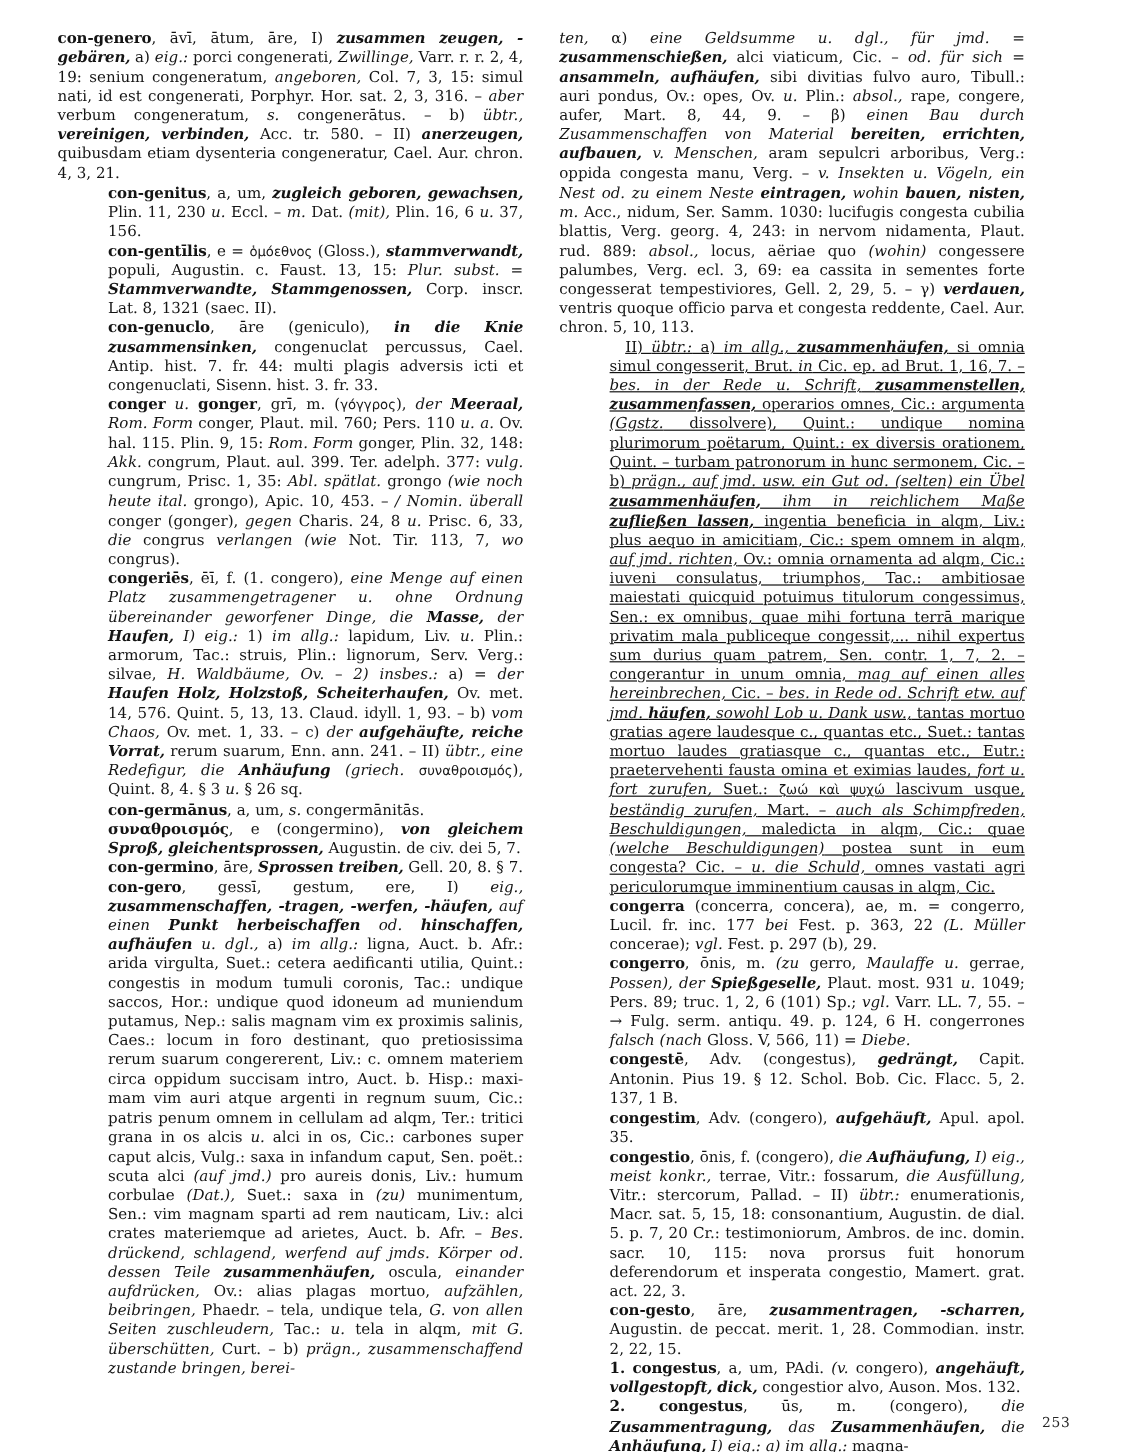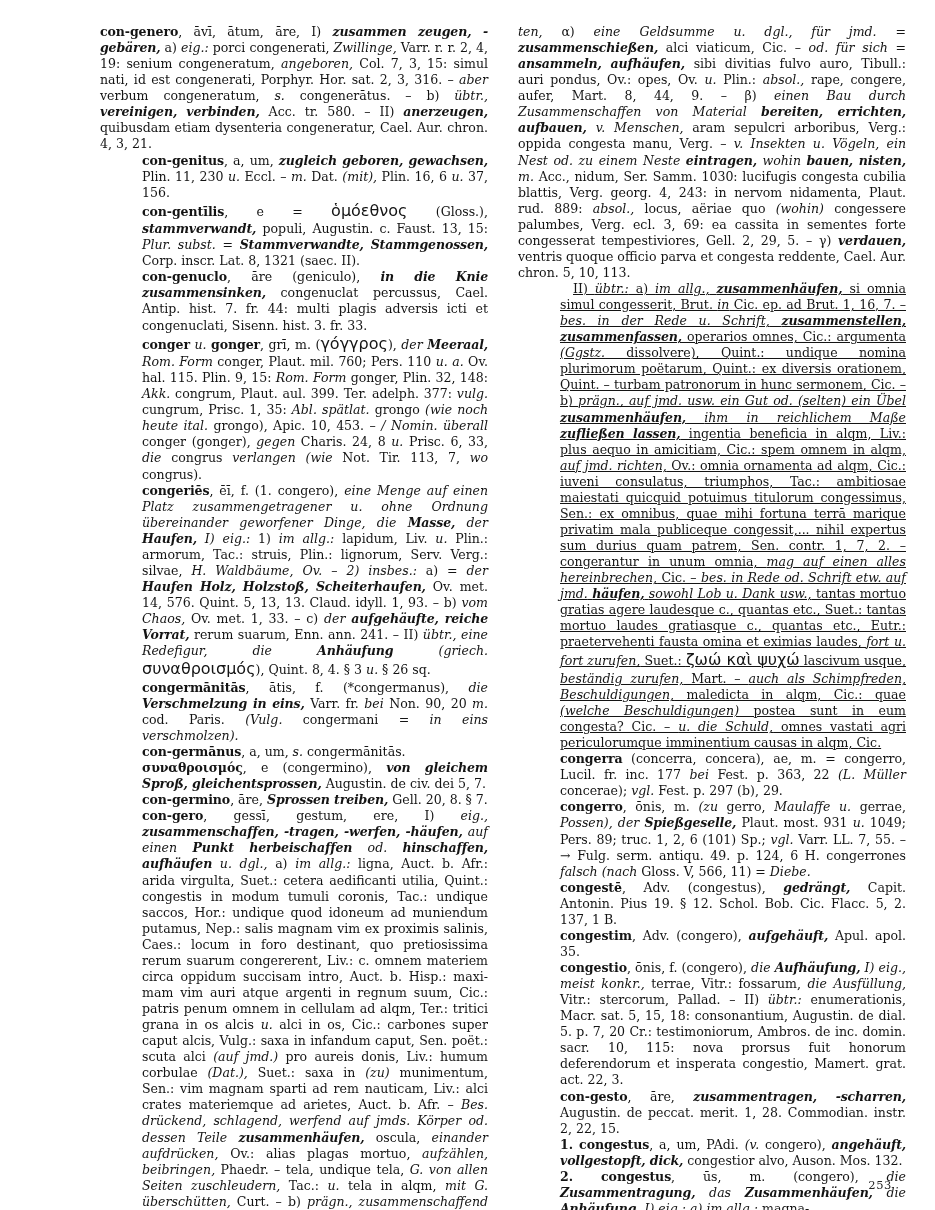--- a/index.html
+++ b/index.html
@@ -12,21 +12,21 @@
     height: 1210px;
     font-family: "DejaVu Serif", "Liberation Serif", serif;
     color: #141414;
     -webkit-font-smoothing: antialiased;
   }
   .page {
     position: relative;
     width: 935px;
     height: 1210px;
     box-sizing: border-box;
-    padding: 24px 36px 0 100px;
+    padding: 24px 36px 0 48px;
     overflow: hidden;
   }
   .columns {
     display: flex;
     flex-direction: row;
     gap: 30px;
     align-items: flex-start;
   }
   .col {
     width: 388px;
@@ -56,21 +56,21 @@
   .de {
     font-weight: bold;
     font-style: italic;
     letter-spacing: -0.15px;
   }
   .it {
     font-style: italic;
   }
   .gk {
     font-family: "DejaVu Sans", "Liberation Sans", sans-serif;
-    font-size: 16px;
+    font-size: 11px;
   }
   .pageno {
     position: absolute;
     right: 43px;
     bottom: 18px;
     font-size: 11.5px;
     letter-spacing: 0.6px;
     color: #262626;
     font-family: "DejaVu Serif", "Liberation Serif", serif;
   }
@@ -81,21 +81,20 @@
 
 <div class="page">
   <div class="columns">
     <div class="col" id="col-left">
         <p class="entry"><span class="hw">con-genero</span>, āvī, ātum, āre, I) <span class="de">zusammen zeugen, -gebären,</span> a) <span class="it">eig.:</span> porci congenerati, <span class="it">Zwillinge,</span> Varr. r. r. 2, 4, 19: senium congeneratum, <span class="it">angeboren,</span> Col. 7, 3, 15: simul nati, id est congenerati, Porphyr. Hor. sat. 2, 3, 316. – <span class="it">aber</span> verbum con­generatum, <span class="it">s.</span> congenerātus. – b) <span class="it">übtr.,</span> <span class="de">vereinigen, verbinden,</span> Acc. tr. 580. – II) <span class="de">anerzeugen,</span> quibusdam etiam dysenteria congeneratur, Cael. Aur. chron. 4, 3, 21.</p>
         <p class="entry"><span class="hw">con-genitus</span>, a, um, <span class="de">zugleich geboren, gewachsen,</span> Plin. 11, 230 <span class="it">u.</span> Eccl. – <span class="it">m.</span> Dat. <span class="it">(mit),</span> Plin. 16, 6 <span class="it">u.</span> 37, 156.</p>
         <p class="entry"><span class="hw">con-gentīlis</span>, e = <span class="gk">ὁμόεθνος</span> (Gloss.), <span class="de">stammverwandt,</span> populi, Augustin. c. Faust. 13, 15: <span class="it">Plur. subst.</span> = <span class="de">Stammverwandte, Stammgenossen,</span> Corp. inscr. Lat. 8, 1321 (saec. II).</p>
         <p class="entry"><span class="hw">con-genuclo</span>, āre (geniculo), <span class="de">in die Knie zusammensinken,</span> congenuclat percussus, Cael. Antip. hist. 7. fr. 44: multi plagis adversis icti et congenuclati, Sisenn. hist. 3. fr. 33.</p>
         <p class="entry"><span class="hw">conger</span> <span class="it">u.</span> <span class="hw">gonger</span>, grī, m. (<span class="gk">γόγγρος</span>), <span class="it">der</span> <span class="de">Meeraal,</span> <span class="it">Rom. Form</span> conger, Plaut. mil. 760; Pers. 110 <span class="it">u. a.</span> Ov. hal. 115. Plin. 9, 15: <span class="it">Rom. Form</span> gonger, Plin. 32, 148: <span class="it">Akk.</span> congrum, Plaut. aul. 399. Ter. adelph. 377: <span class="it">vulg.</span> cungrum, Prisc. 1, 35: <span class="it">Abl. spätlat.</span> grongo <span class="it">(wie noch heute ital.</span> grongo), Apic. 10, 453. – <span class="it">/ Nomin. überall</span> conger (gonger), <span class="it">gegen</span> Charis. 24, 8 <span class="it">u.</span> Prisc. 6, 33, <span class="it">die</span> congrus <span class="it">verlangen (wie</span> Not. Tir. 113, 7, <span class="it">wo</span> congrus).</p>
         <p class="entry"><span class="hw">congeriēs</span>, ēī, f. (1. congero), <span class="it">eine Menge auf einen Platz zu­sammengetragener u. ohne Ordnung übereinander geworfener Dinge, die</span> <span class="de">Masse,</span> <span class="it">der</span> <span class="de">Haufen,</span> <span class="it">I) eig.:</span> 1) <span class="it">im allg.:</span> lapidum, Liv. <span class="it">u.</span> Plin.: armorum, Tac.: struis, Plin.: lignorum, Serv. Verg.: silvae, <span class="it">H. Waldbäume, Ov.</span> – <span class="it">2) insbes.:</span> a) = <span class="it">der</span> <span class="de">Haufen Holz, Holzstoß, Scheiterhaufen,</span> Ov. met. 14, 576. Quint. 5, 13, 13. Claud. idyll. 1, 93. – b) <span class="it">vom Chaos,</span> Ov. met. 1, 33. – c) <span class="it">der</span> <span class="de">aufgehäufte, reiche Vorrat,</span> rerum suarum, Enn. ann. 241. – II) <span class="it">übtr., eine Redefigur, die</span> <span class="de">Anhäufung</span> <span class="it">(griech.</span> <span class="gk">συναθροισμός</span>), Quint. 8, 4. § 3 <span class="it">u.</span> § 26 sq.</p>
-        <p class="entry"><span class="hw">congermānitās</span>, ātis, f. (*congermanus), <span class="it">die</span> <span class="de">Verschmelzung in eins,</span> Varr. fr. <span class="it">bei</span> Non. 90, 20 <span class="it">m.</span> cod. Paris. <span class="it">(Vulg.</span> conger­mani = <span class="it">in eins verschmolzen).</span></p>
         <p class="entry"><span class="hw">con-germānus</span>, a, um, <span class="it">s.</span> congermānitās.</p>
         <p class="entry"><span class="hw">συναθροισμός</span>, e (congermino), <span class="de">von gleichem Sproß, gleichent­sprossen,</span> Augustin. de civ. dei 5, 7.</p>
         <p class="entry"><span class="hw">con-germino</span>, āre, <span class="de">Sprossen treiben,</span> Gell. 20, 8. § 7.</p>
         <p class="entry"><span class="hw">con-gero</span>, gessī, gestum, ere, I) <span class="it">eig.,</span> <span class="de">zusammenschaffen, -tra­gen, -werfen, -häufen,</span> <span class="it">auf einen</span> <span class="de">Punkt</span> <span class="de">herbeischaffen</span> <span class="it">od.</span> <span class="de">hinschaffen, aufhäufen</span> <span class="it">u. dgl.,</span> a) <span class="it">im allg.:</span> ligna, Auct. b. Afr.: arida virgulta, Suet.: cetera aedificanti utilia, Quint.: congestis in modum tumuli coronis, Tac.: undique saccos, Hor.: undique quod idoneum ad muniendum putamus, Nep.: salis magnam vim ex proximis salinis, Caes.: locum in foro destinant, quo pretiosissima rerum suarum congererent, Liv.: c. omnem materiem circa oppidum succisam intro, Auct. b. Hisp.: maxi­mam vim auri atque argenti in regnum suum, Cic.: patris penum omnem in cellulam ad alqm, Ter.: tritici grana in os alcis <span class="it">u.</span> alci in os, Cic.: carbones super caput alcis, Vulg.: saxa in in­fandum caput, Sen. poët.: scuta alci <span class="it">(auf jmd.)</span> pro aureis donis, Liv.: humum corbulae <span class="it">(Dat.),</span> Suet.: saxa in <span class="it">(zu)</span> munimentum, Sen.: vim magnam sparti ad rem nauticam, Liv.: alci crates materiemque ad arietes, Auct. b. Afr. – <span class="it">Bes. drückend, schla­gend, werfend auf jmds. Körper od. dessen Teile</span> <span class="de">zusammen­häufen,</span> oscula, <span class="it">einander aufdrücken,</span> Ov.: alias plagas mortuo, <span class="it">aufzählen, beibringen,</span> Phaedr. – tela, undique tela, <span class="it">G. von allen Seiten zuschleudern,</span> Tac.: <span class="it">u.</span> tela in alqm, <span class="it">mit G. überschütten,</span> Curt. – b) <span class="it">prägn., zusammenschaffend zustande bringen, berei-</span></p>
       </div>
     <div class="col" id="col-right">
         <p class="entry cont"><span class="it">ten,</span> α) <span class="it">eine Geldsumme u. dgl., für jmd.</span> = <span class="de">zusammenschießen,</span> alci viaticum, Cic. – <span class="it">od. für sich</span> = <span class="de">ansammeln, aufhäufen,</span> sibi divitias fulvo auro, Tibull.: auri pondus, Ov.: opes, Ov. <span class="it">u.</span> Plin.: <span class="it">absol.,</span> rape, congere, aufer, Mart. 8, 44, 9. – β) <span class="it">einen Bau durch Zusammenschaffen von Material</span> <span class="de">bereiten, errichten, aufbauen,</span> <span class="it">v. Menschen,</span> aram sepulcri arboribus, Verg.: oppida congesta manu, Verg. – <span class="it">v. Insekten u. Vögeln, ein Nest od. zu einem Neste</span> <span class="de">eintragen,</span> <span class="it">wohin</span> <span class="de">bauen, nisten,</span> <span class="it">m.</span> Acc., nidum, Ser. Samm. 1030: lucifugis congesta cubilia blattis, Verg. georg. 4, 243: in nervom nidamenta, Plaut. rud. 889: <span class="it">absol.,</span> locus, aëriae quo <span class="it">(wohin)</span> congessere palumbes, Verg. ecl. 3, 69: ea cassita in sementes forte congesserat tempestiviores, Gell. 2, 29, 5. – γ) <span class="de">verdauen,</span> ventris quoque officio parva et congesta reddente, Cael. Aur. chron. 5, 10, 113.</p>
         <p class="entry indent cont">II) <span class="it">übtr.:</span> a) <span class="it">im allg.,</span> <span class="de">zusammenhäufen,</span> si omnia simul congesserit, Brut. <span class="it">in</span> Cic. ep. ad Brut. 1, 16, 7. – <span class="it">bes. in der Rede u. Schrift,</span> <span class="de">zusammenstellen, zusammenfassen,</span> operarios omnes, Cic.: argumenta <span class="it">(Ggstz.</span> dissolvere), Quint.: undique nomina plurimorum poëtarum, Quint.: ex diversis orationem, Quint. – turbam patronorum in hunc sermonem, Cic. – b) <span class="it">prägn., auf jmd. usw. ein Gut od. (selten) ein Übel</span> <span class="de">zusammen­häufen,</span> <span class="it">ihm in reichlichem Maße</span> <span class="de">zufließen lassen,</span> ingentia beneficia in alqm, Liv.: plus aequo in amicitiam, Cic.: spem omnem in alqm, <span class="it">auf jmd. richten,</span> Ov.: omnia ornamenta ad alqm, Cic.: iuveni consulatus, triumphos, Tac.: ambitiosae maiestati quicquid potuimus titulorum congessimus, Sen.: ex omnibus, quae mihi fortuna terrā marique privatim mala publi­ceque congessit,... nihil expertus sum durius quam patrem, Sen. contr. 1, 7, 2. – congerantur in unum omnia, <span class="it">mag auf einen alles hereinbrechen,</span> Cic. – <span class="it">bes. in Rede od. Schrift etw. auf jmd.</span> <span class="de">häufen,</span> <span class="it">sowohl Lob u. Dank usw.,</span> tantas mortuo gratias agere laudesque c., quantas etc., Suet.: tantas mortuo laudes gratiasque c., quantas etc., Eutr.: praetervehenti fausta omina et eximias laudes, <span class="it">fort u. fort zurufen,</span> Suet.: <span class="gk">ζωώ καὶ ψυχώ</span> lascivum usque, <span class="it">beständig zurufen,</span> Mart. – <span class="it">auch als Schimpf­reden, Beschuldigungen,</span> maledicta in alqm, Cic.: quae <span class="it">(welche Beschuldigungen)</span> postea sunt in eum congesta? Cic. – <span class="it">u. die Schuld,</span> omnes vastati agri periculorumque imminentium causas in alqm, Cic.</p>
         <p class="entry"><span class="hw">congerra</span> (concerra, concera), ae, m. = congerro, Lucil. fr. inc. 177 <span class="it">bei</span> Fest. p. 363, 22 <span class="it">(L. Müller</span> concerae); <span class="it">vgl.</span> Fest. p. 297 (b), 29.</p>
         <p class="entry"><span class="hw">congerro</span>, ōnis, m. <span class="it">(zu</span> gerro, <span class="it">Maulaffe u.</span> gerrae, <span class="it">Possen), der</span> <span class="de">Spießgeselle,</span> Plaut. most. 931 <span class="it">u.</span> 1049; Pers. 89; truc. 1, 2, 6 (101) Sp.; <span class="it">vgl.</span> Varr. LL. 7, 55. – → Fulg. serm. antiqu. 49. p. 124, 6 H. congerrones <span class="it">falsch (nach</span> Gloss. V, 566, 11) = <span class="it">Diebe.</span></p>

